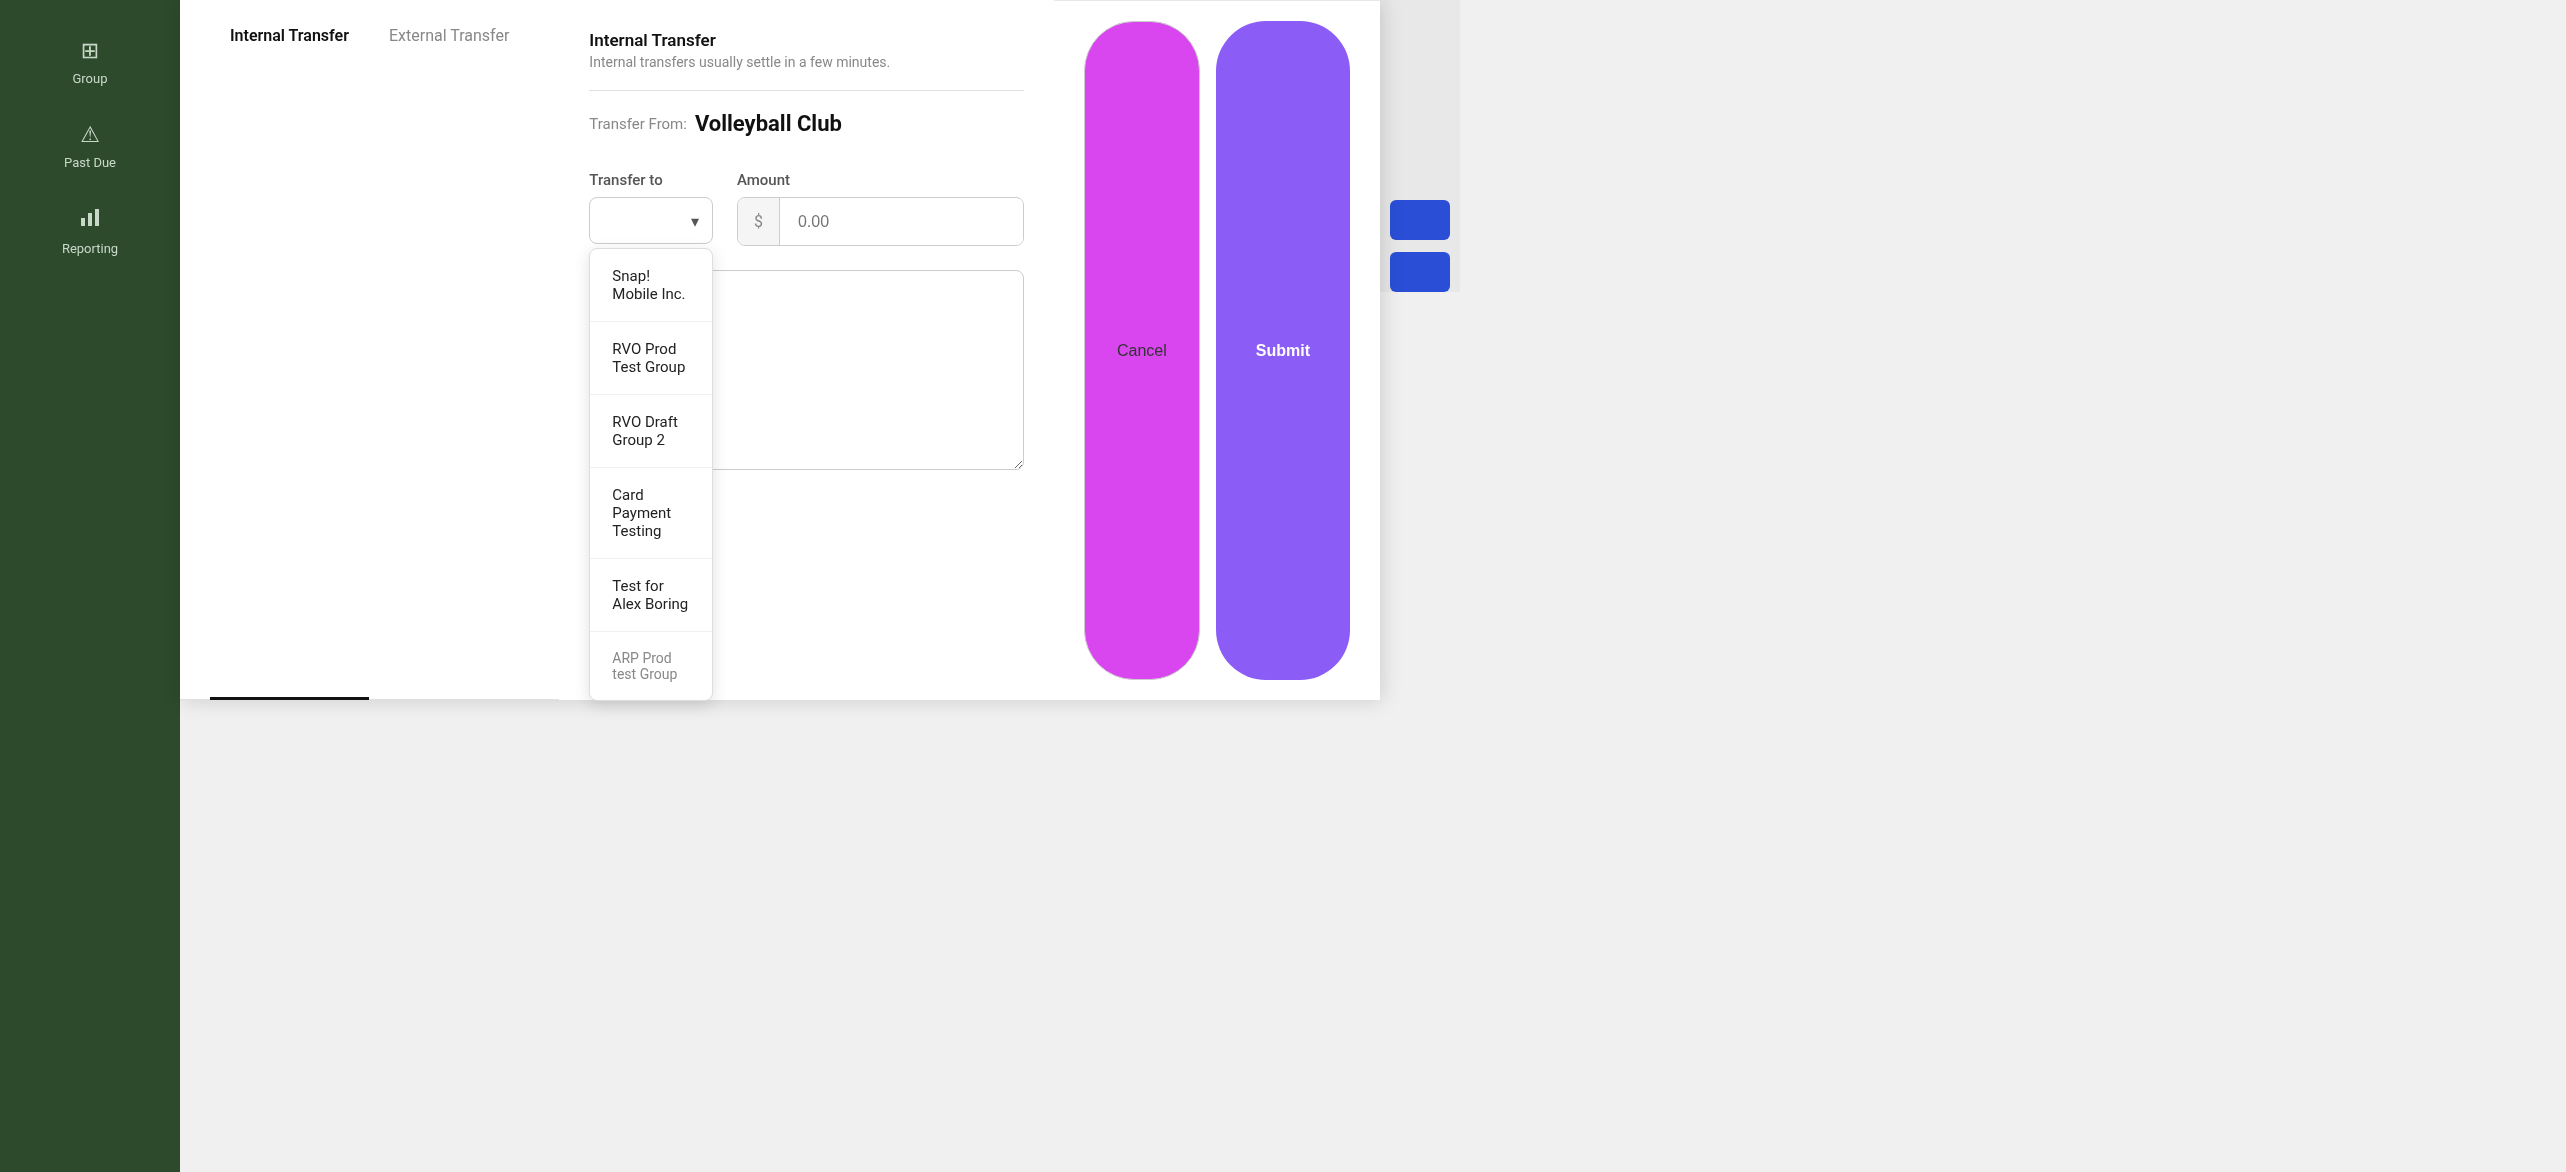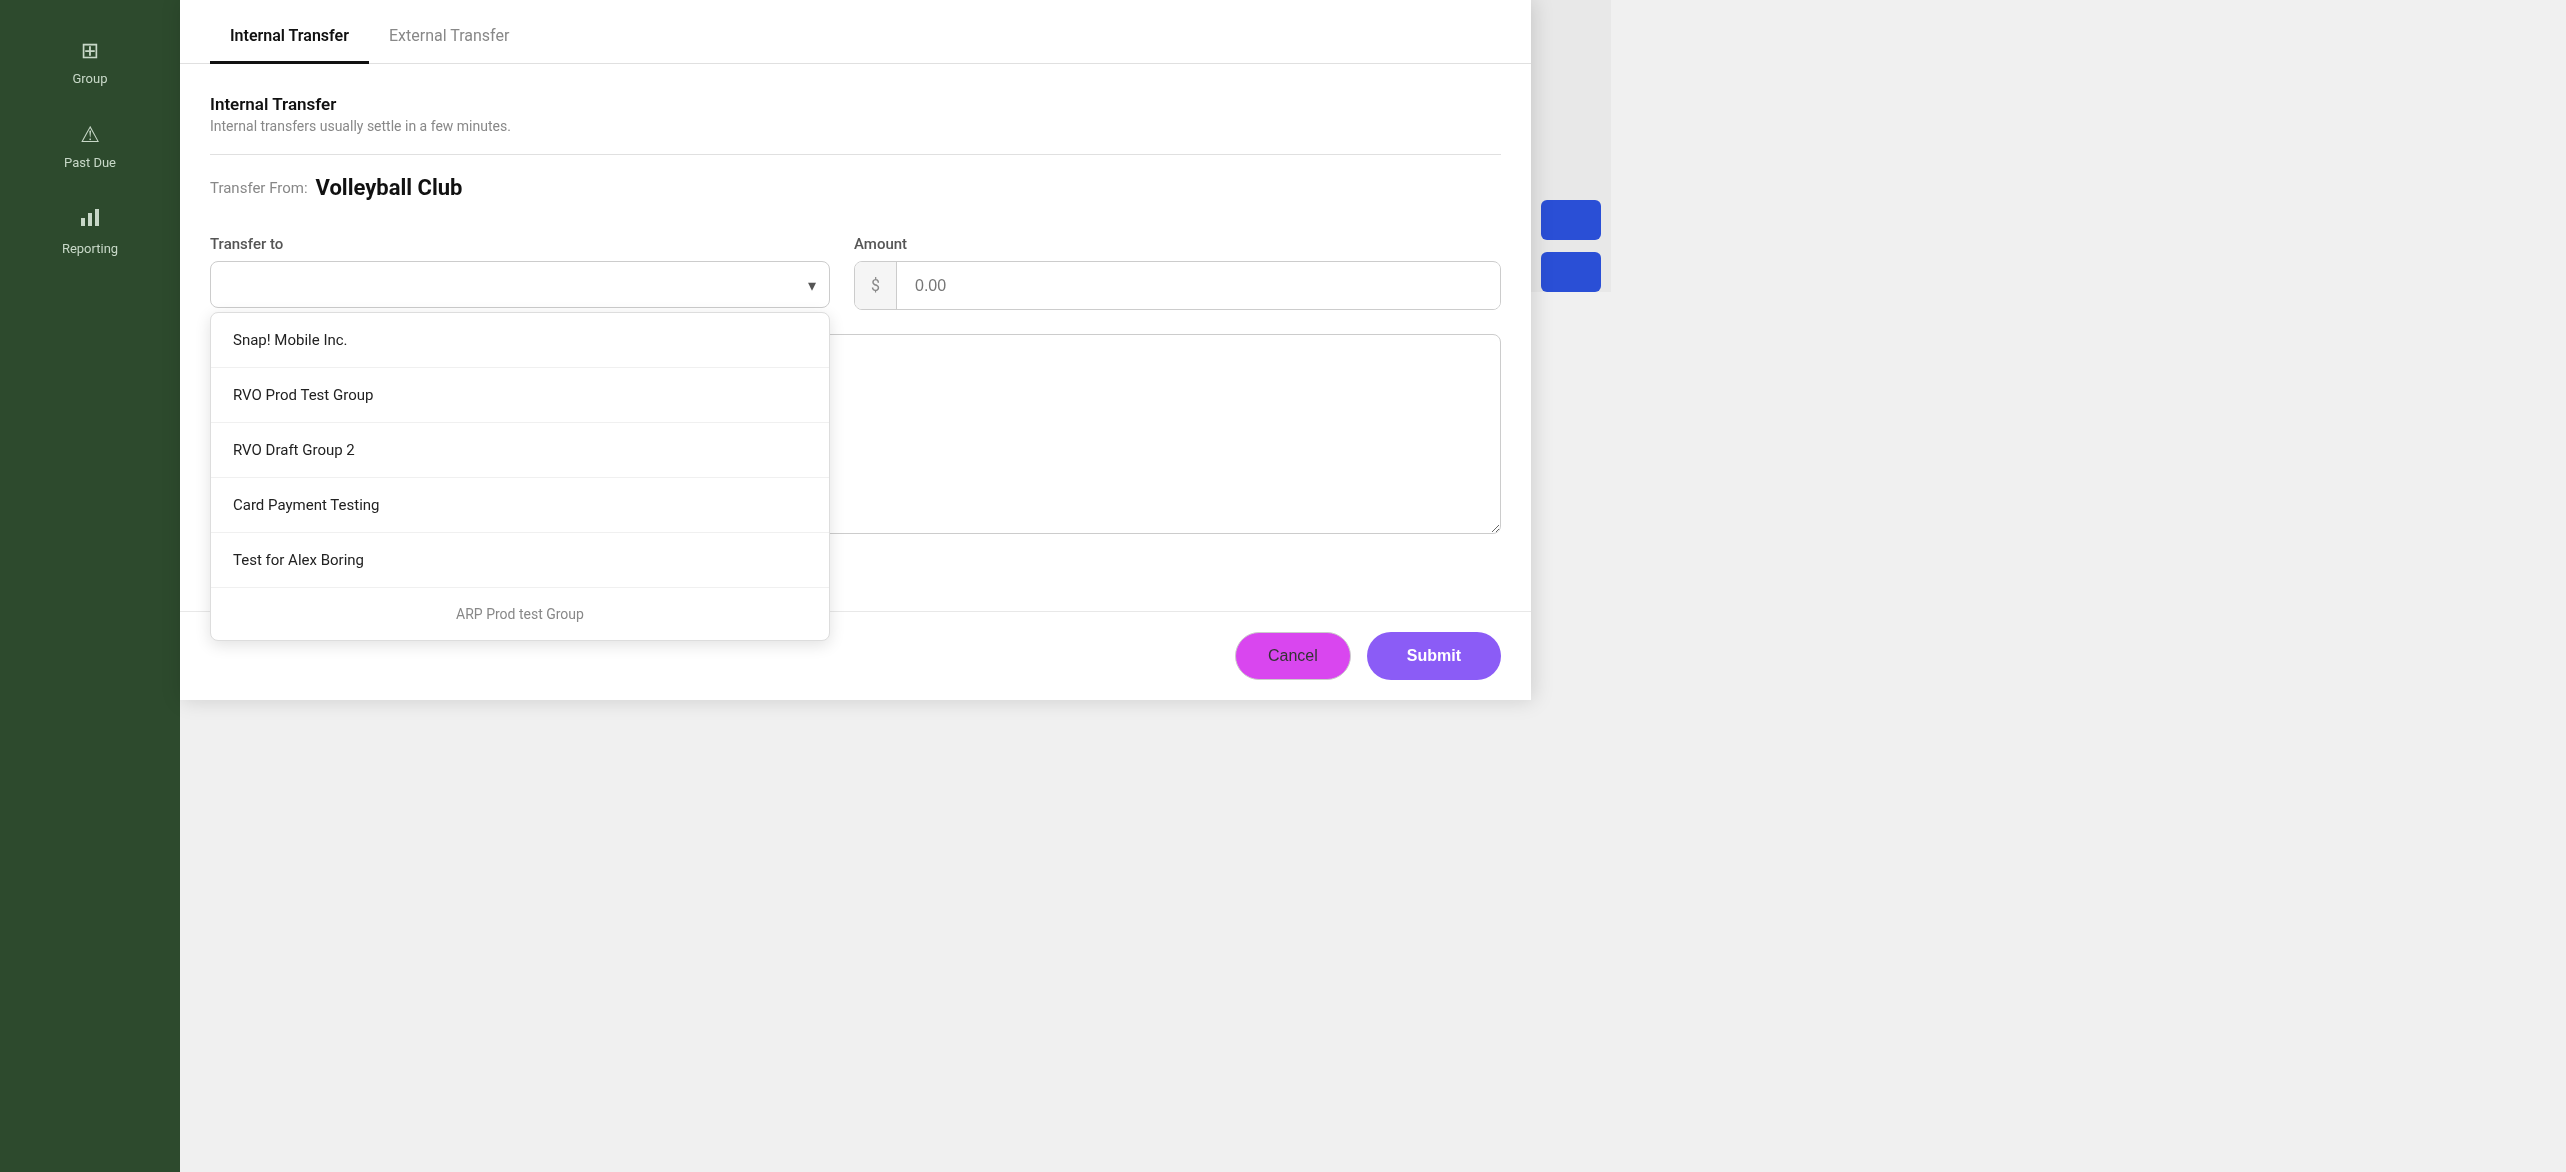--- a/index.html
+++ b/index.html
@@ -41,25 +41,25 @@
       background: #f0f0f0;
       display: flex;
       align-items: flex-start;
       justify-content: flex-start;
       padding: 0;
     }
 
     
     .modal-container {
       background: white;
-      width: 1351px;
+      width: 1200px;
       min-height: 700px;
       border-radius: 0;
       display: flex;
-      flex-direction: column;
+      flex-direction: row;
       margin-top: 0;
       position: relative;
       box-shadow: 2px 0 20px rgba(0,0,0,0.15);
     }
 
     
     .tabs {
       display: flex;
       border-bottom: 1px solid #e0e0e0;
       padding: 0 30px;
@@ -209,21 +209,20 @@
     }
     .dropdown-item {
       padding: 18px 22px;
       font-size: 15px;
       color: #222;
       cursor: pointer;
       border-bottom: 1px solid #f0f0f0;
     }
     .dropdown-item:last-child {
       border-bottom: none;
-      text-align: center;
     }
     .dropdown-item.partial {
       color: #888;
       font-size: 14px;
     }
 
     
     .textarea-wrapper {
       margin-top: 24px;
     }

